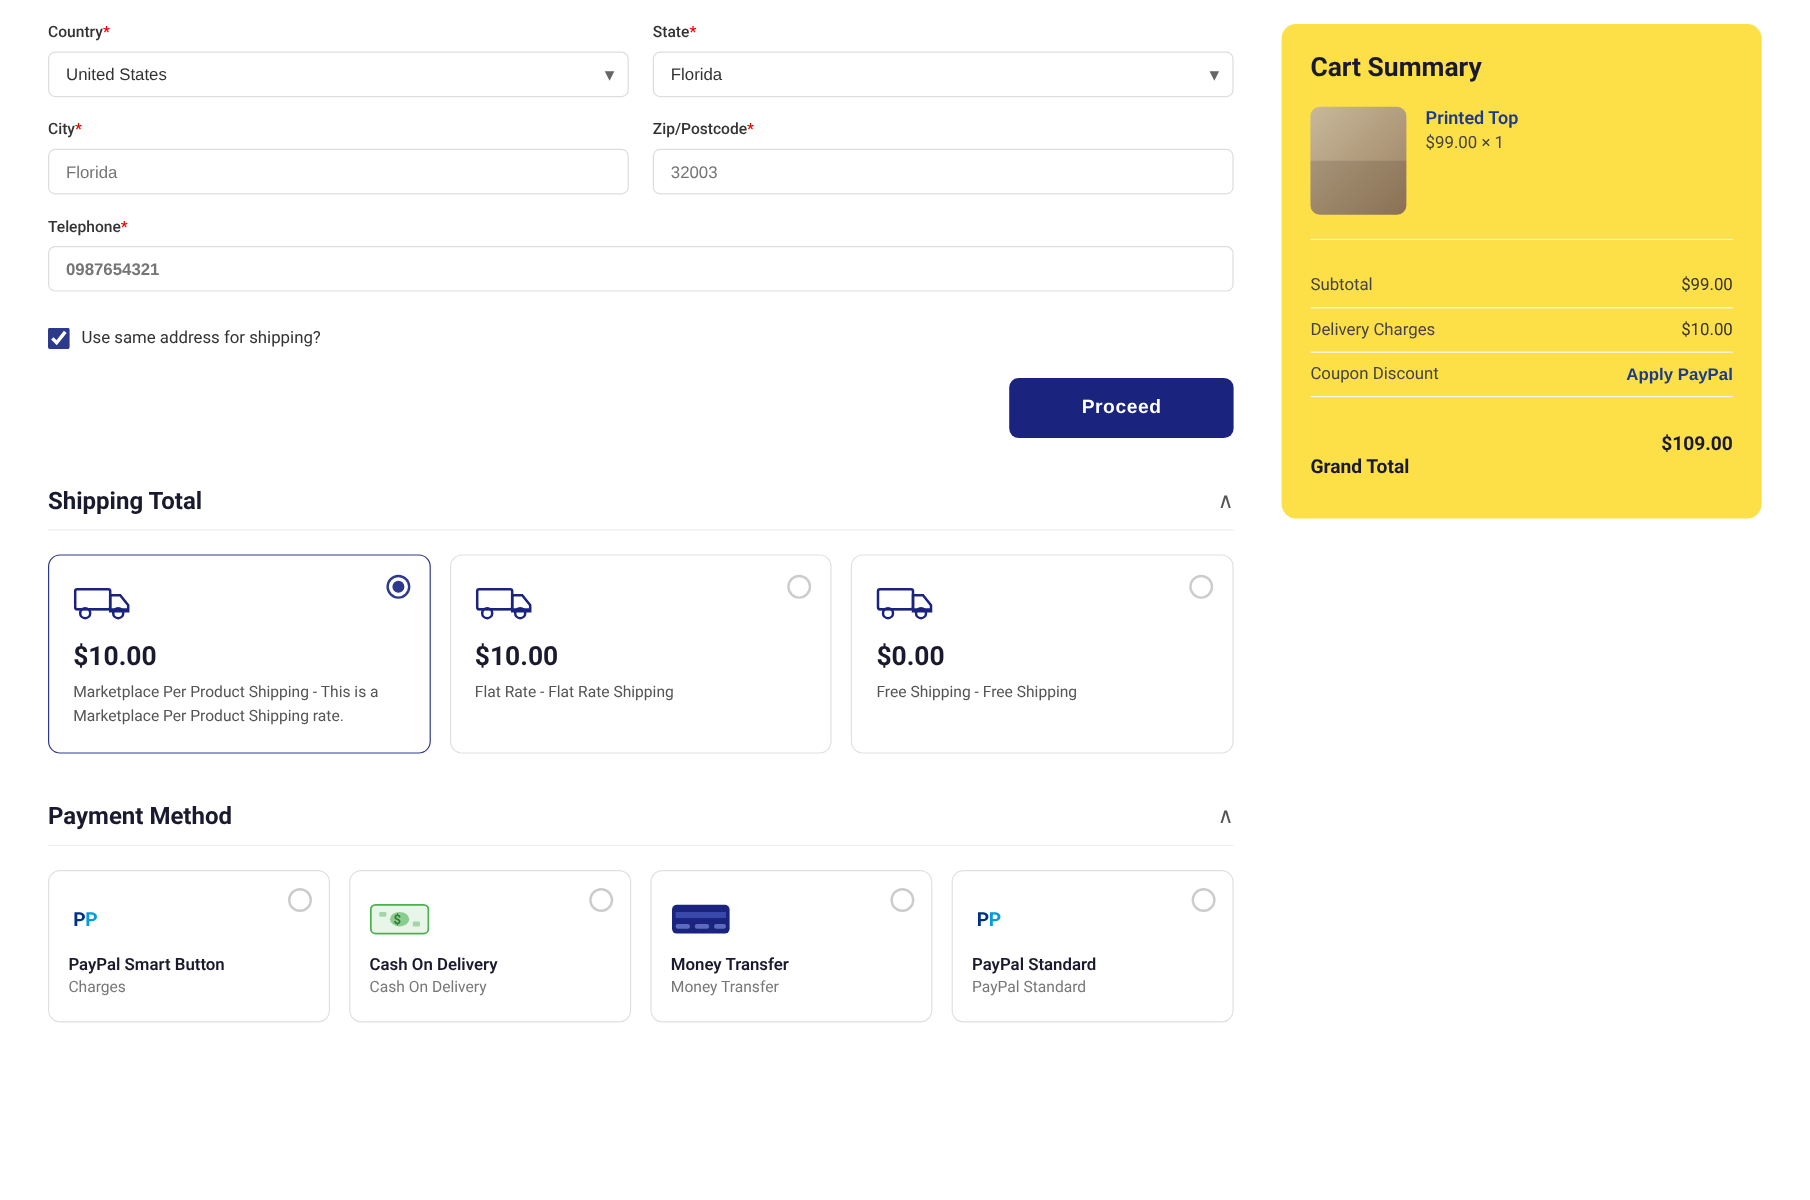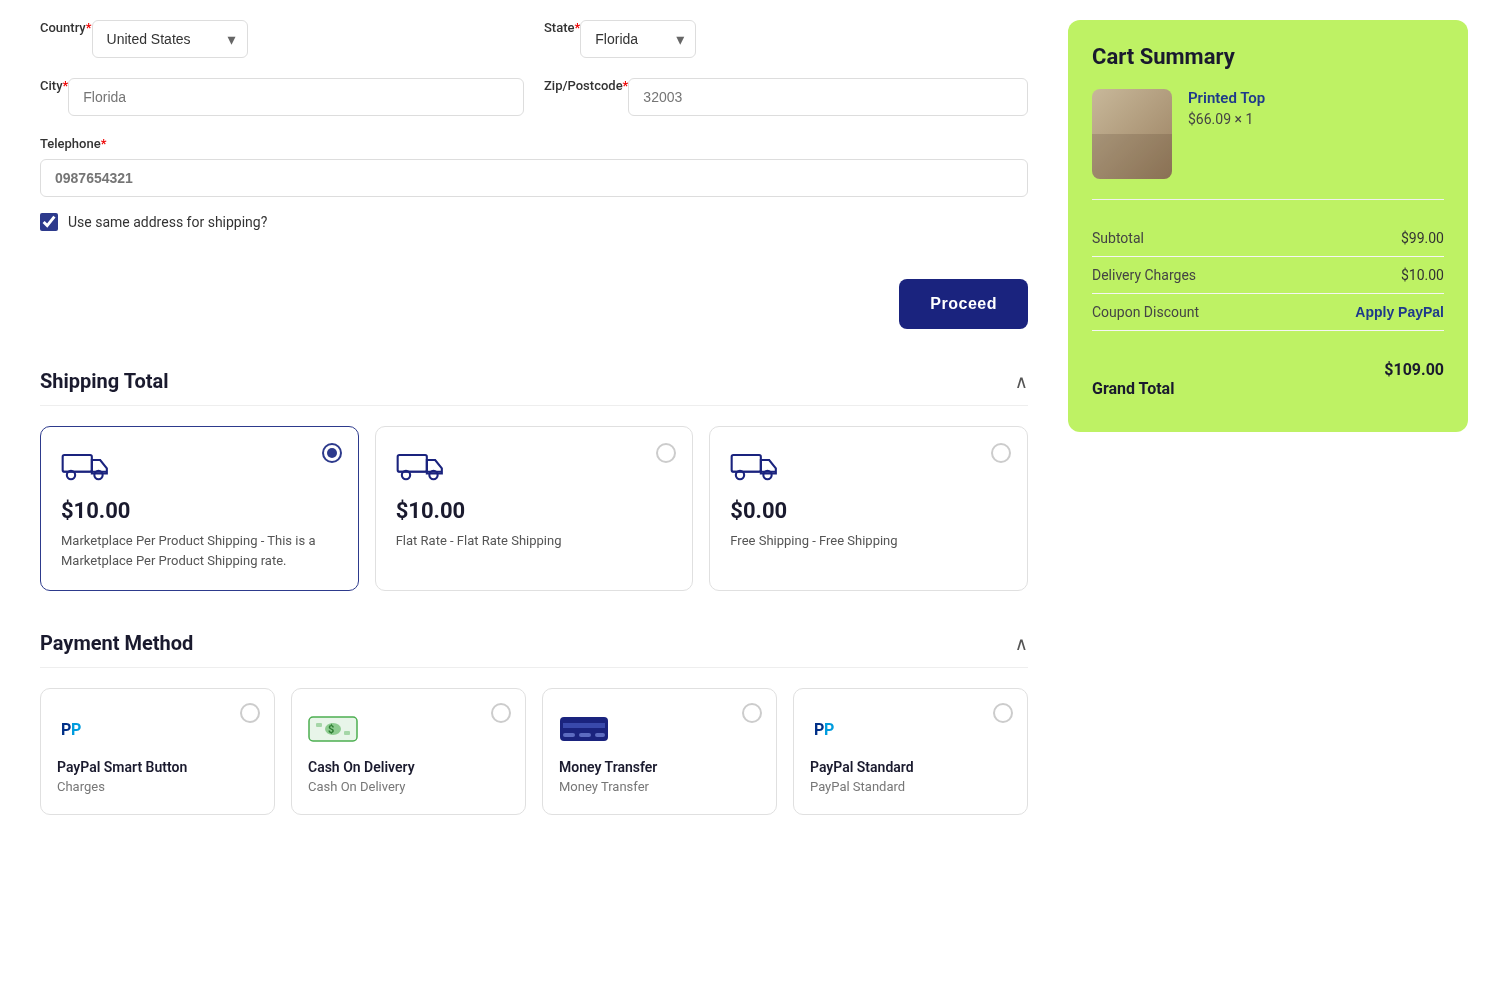--- a/index.html
+++ b/index.html
@@ -27,21 +27,21 @@
 
     
     .form-row {
       display: flex;
       gap: 20px;
       margin-bottom: 20px;
     }
     .form-group {
       flex: 1;
       display: flex;
-      flex-direction: row;
+      flex-direction: column;
     }
     .form-group label {
       font-size: 13px;
       font-weight: 500;
       margin-bottom: 8px;
       color: #333;
     }
     .form-group label span.required { color: #e00; }
     .select-wrapper {
       position: relative;
@@ -69,21 +69,21 @@
     .form-group input {
       padding: 10px 14px;
       border: 1px solid #ddd;
       border-radius: 6px;
       font-size: 14px;
       color: #333;
       width: 100%;
       outline: none;
     }
     .telephone-group {
-      margin-bottom: 16px;
+      margin-bottom: 30px;
     }
     .telephone-group input {
       width: 100%;
       padding: 10px 14px;
       border: 1px solid #ddd;
       border-radius: 6px;
       font-size: 14px;
       color: #333;
     }
     .checkbox-row {
@@ -106,26 +106,25 @@
     .proceed-row {
       display: flex;
       justify-content: flex-end;
       margin-bottom: 40px;
     }
     .proceed-btn {
       background: #1a237e;
       color: #fff;
       border: none;
       border-radius: 8px;
-      padding: 16px 31px;
+      padding: 16px 60px;
       font-size: 16px;
       font-weight: 600;
       cursor: pointer;
       letter-spacing: 0.5px;
-      margin-top: 24px;
     }
 
     
     .section-header {
       display: flex;
       justify-content: space-between;
       align-items: center;
       border-bottom: 1px solid #eee;
       padding-bottom: 12px;
       margin-bottom: 20px;
@@ -236,21 +235,21 @@
       color: #1a1a2e;
       margin-bottom: 4px;
     }
     .payment-sub {
       font-size: 13px;
       color: #777;
     }
 
     
     .cart-summary {
-      background: #bef264;
+      background: #fde047;
       border-radius: 12px;
       padding: 24px;
     }
     .cart-title {
       font-size: 22px;
       font-weight: 700;
       color: #1a1a2e;
       margin-bottom: 20px;
     }
     .cart-item {
@@ -514,21 +513,21 @@
   </div>
 
   <div class="right-column">
     <div class="cart-summary">
       <h2 class="cart-title">Cart Summary</h2>
 
       <div class="cart-item">
         <div class="cart-item-img-placeholder"></div>
         <div class="cart-item-details">
           <div class="cart-item-name">Printed Top</div>
-          <div class="cart-item-price">$66.09 × 1</div>
+          <div class="cart-item-price">$99.00 × 1</div>
         </div>
       </div>
 
       <div class="cart-row">
         <span class="cart-row-label">Subtotal</span>
         <span class="cart-row-value">$99.00</span>
       </div>
 
       <div class="cart-row">
         <span class="cart-row-label">Delivery Charges</span>

